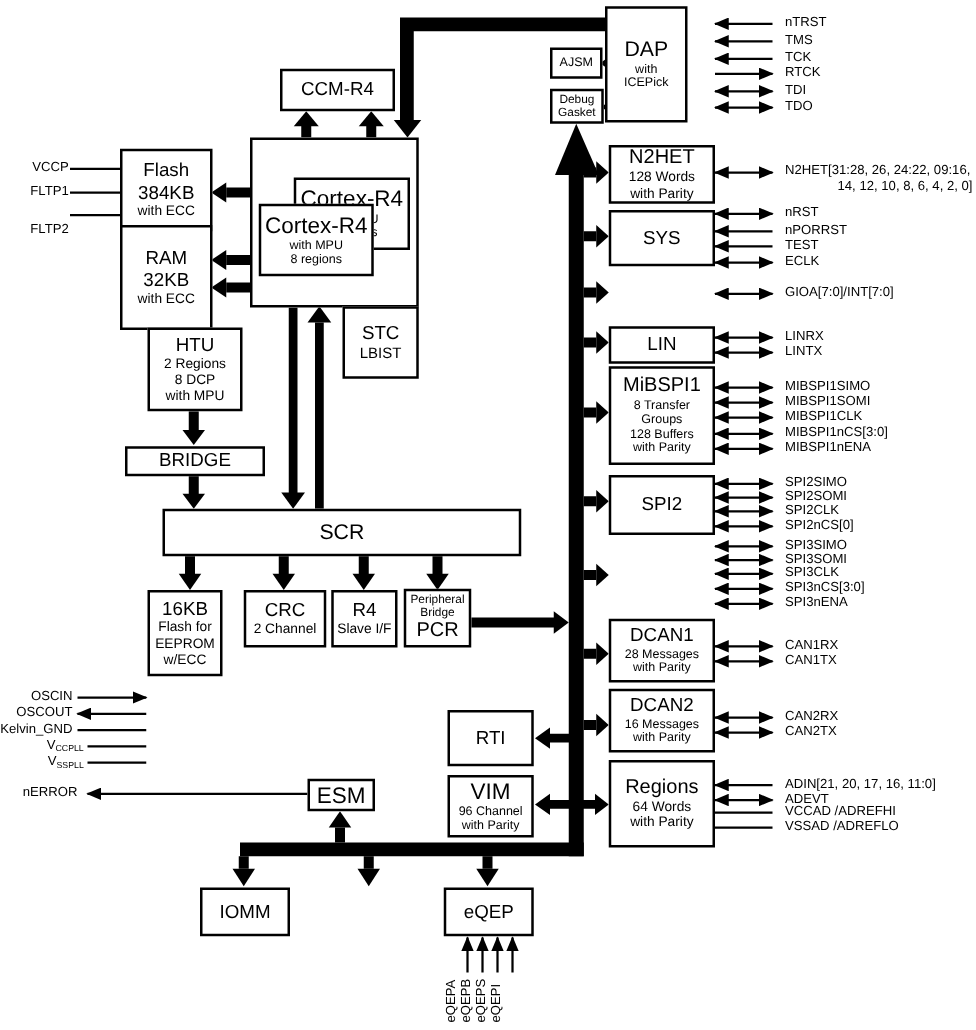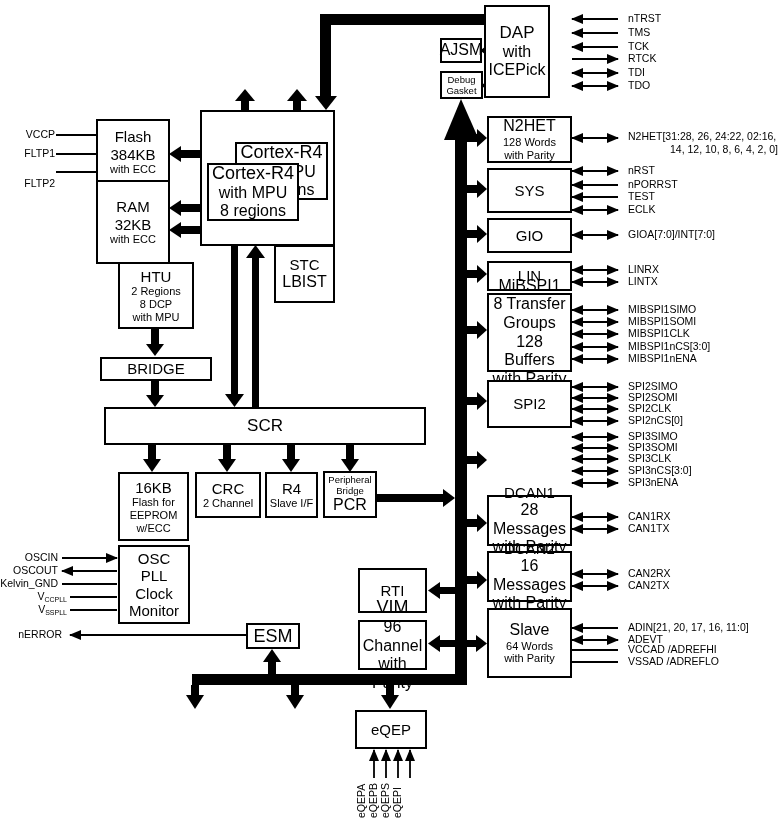--- a/index.html
+++ b/index.html
@@ -4,21 +4,21 @@
 <style>
   html,body{margin:0;padding:0;background:#fff;}
   #stage{position:relative;width:781px;height:824px;background:#ffffff;overflow:hidden;
          font-family:"Liberation Sans","DejaVu Sans",sans-serif;color:#000;}
   #connectors{position:absolute;left:0;top:0;z-index:0;}
   .box{position:absolute;box-sizing:border-box;border:2.5px solid #000;background:#fff;
        display:flex;flex-direction:column;align-items:center;justify-content:center;
        text-align:center;line-height:1.16;z-index:2;}
   .thin{border-width:2px;}
   .t17{font-size:17px}.t16{font-size:16px}.t15{font-size:15px}.t14{font-size:18px}
-  .t12{font-size:16px}.t11{font-size:11px}.t10{font-size:16px}.t9{font-size:9.5px}
+  .t12{font-size:12px}.t11{font-size:11px}.t10{font-size:10px}.t9{font-size:9.5px}
   .sig{position:absolute;font-size:10.5px;line-height:13px;white-space:nowrap;z-index:3;}
   .sigr{text-align:right;}
   .sub{font-size:7px;vertical-align:-2px;}
   .vlab{transform-origin:0 100%;transform:rotate(-90deg);}
   svg path,svg rect{fill:#000;}
 </style>
 </head>
 <body>
 
 <div id="stage">
@@ -175,20 +175,23 @@
     <line x1="70" y1="597" x2="117" y2="597"></line>
     <line x1="70" y1="610" x2="117" y2="610"></line>
     <line x1="70" y1="635" x2="246" y2="635" marker-start="url(#ah)"></line>
     <line x1="374" y1="778" x2="374" y2="750" marker-end="url(#ah)"></line>
     <line x1="386" y1="778" x2="386" y2="750" marker-end="url(#ah)"></line>
     <line x1="398" y1="778" x2="398" y2="750" marker-end="url(#ah)"></line>
     <line x1="410" y1="778" x2="410" y2="750" marker-end="url(#ah)"></line>
   </g>
 </svg>
 
+<div class="box" style="left:224px;top:55px;width:92px;height:34px">
+  <span class="t15">CCM-R4</span>
+</div>
 
 <div class="box" style="left:200px;top:110px;width:135px;height:136px"></div>
 
 <div class="box thin" style="left:235px;top:142px;width:93px;height:58px">
   <span class="t14">Cortex-R4</span>
   <span class="t10">with MPU</span>
   <span class="t10">8 regions</span>
 </div>
 <div class="box thin" style="left:207px;top:163px;width:92px;height:58px">
   <span class="t14">Cortex-R4</span>
@@ -217,25 +220,25 @@
   <span class="t15">HTU</span>
   <span class="t11">2 Regions</span>
   <span class="t11">8 DCP</span>
   <span class="t11">with MPU</span>
 </div>
 
 <div class="box" style="left:100px;top:357px;width:112px;height:24px">
   <span class="t15">BRIDGE</span>
 </div>
 
-<div class="box" style="left:104px;top:407px;width:322px;height:38px">
+<div class="box" style="left:130px;top:407px;width:287px;height:38px">
   <span class="t17">SCR</span>
 </div>
 
-<div class="box" style="left:118px;top:472px;width:71px;height:69px">
+<div class="box" style="left:118px;top:472px;width:60px;height:69px">
   <span class="t15">16KB</span>
   <span class="t11">Flash for</span>
   <span class="t11">EEPROM</span>
   <span class="t11">w/ECC</span>
 </div>
 
 <div class="box" style="left:195px;top:472px;width:66px;height:46px">
   <span class="t15">CRC</span>
   <span class="t11">2 Channel</span>
 </div>
@@ -244,41 +247,38 @@
   <span class="t15">R4</span>
   <span class="t11">Slave I/F</span>
 </div>
 
 <div class="box" style="left:323px;top:471px;width:54px;height:47px">
   <span class="t9">Peripheral</span>
   <span class="t9">Bridge</span>
   <span class="t16">PCR</span>
 </div>
 
-<div class="box" style="left:118px;top:545px;width:72px;height:79px">
-  <span class="t15">OSC</span>
-  <span class="t15">PLL</span>
-  <span class="t15">Clock</span>
-  <span class="t15">Monitor</span>
-</div>
 
 <div class="box" style="left:246px;top:623px;width:54px;height:26px">
   <span class="t14">ESM</span>
 </div>
 
 <div class="box" style="left:358px;top:568px;width:69px;height:45px">
   <span class="t15">RTI</span>
 </div>
 
 <div class="box" style="left:358px;top:620px;width:69px;height:50px">
   <span class="t14">VIM</span>
   <span class="t10">96 Channel</span>
   <span class="t10">with Parity</span>
 </div>
 
+<div class="box" style="left:160px;top:710px;width:72px;height:39px">
+  <span class="t15">IOMM</span>
+</div>
 <div class="box" style="left:355px;top:710px;width:72px;height:39px">
   <span class="t15">eQEP</span>
 </div>
 
 <div class="box" style="left:484px;top:5px;width:66px;height:93px">
   <span class="t17">DAP</span>
   <span class="t10">with</span>
   <span class="t10">ICEPick</span>
 </div>
 
@@ -293,23 +293,20 @@
 <div class="box" style="left:487px;top:116px;width:85px;height:47px">
   <span class="t16">N2HET</span>
   <span class="t11">128 Words</span>
   <span class="t11">with Parity</span>
 </div>
 
 <div class="box" style="left:487px;top:168px;width:85px;height:45px">
   <span class="t15">SYS</span>
 </div>
 
-<div class="box" style="left:487px;top:218px;width:85px;height:35px">
-  <span class="t15">GIO</span>
-</div>
 
 <div class="box" style="left:487px;top:261px;width:85px;height:30px">
   <span class="t15">LIN</span>
 </div>
 
 <div class="box" style="left:487px;top:293px;width:85px;height:79px">
   <span class="t16">MiBSPI1</span>
   <span class="t10">8 Transfer</span>
   <span class="t10">Groups</span>
   <span class="t10">128 Buffers</span>
@@ -327,37 +324,37 @@
   <span class="t10">with Parity</span>
 </div>
 
 <div class="box" style="left:487px;top:551px;width:85px;height:51px">
   <span class="t15">DCAN2</span>
   <span class="t10">16 Messages</span>
   <span class="t10">with Parity</span>
 </div>
 
 <div class="box" style="left:487px;top:608px;width:85px;height:70px">
-  <span class="t16">Slave</span>
+  <span class="t16">Regions</span>
   <span class="t11">64 Words</span>
   <span class="t11">with Parity</span>
 </div>
 
 <div class="sig sigr" style="left:8px;top:128px;width:47px">VCCP</div>
 <div class="sig sigr" style="left:8px;top:147px;width:47px">FLTP1</div>
 <div class="sig sigr" style="left:8px;top:177px;width:47px">FLTP2</div>
 
 <div class="sig" style="left:628px;top:12px">nTRST</div>
 <div class="sig" style="left:628px;top:26px">TMS</div>
 <div class="sig" style="left:628px;top:40px">TCK</div>
 <div class="sig" style="left:628px;top:52px">RTCK</div>
 <div class="sig" style="left:628px;top:66px">TDI</div>
 <div class="sig" style="left:628px;top:79px">TDO</div>
 
-<div class="sig" style="left:628px;top:130px">N2HET[31:28, 26, 24:22, 02:16,</div>
+<div class="sig" style="left:628px;top:130px">N2HET[31:28, 26, 24:22, 09:16,</div>
 <div class="sig sigr" style="left:628px;top:143px;width:150px">14, 12, 10, 8, 6, 4, 2, 0]</div>
 
 <div class="sig" style="left:628px;top:164px">nRST</div>
 <div class="sig" style="left:628px;top:178px">nPORRST</div>
 <div class="sig" style="left:628px;top:190px">TEST</div>
 <div class="sig" style="left:628px;top:203px">ECLK</div>
 
 <div class="sig" style="left:628px;top:228px">GIOA[7:0]/INT[7:0]</div>
 <div class="sig" style="left:628px;top:263px">LINRX</div>
 <div class="sig" style="left:628px;top:275px">LINTX</div>

